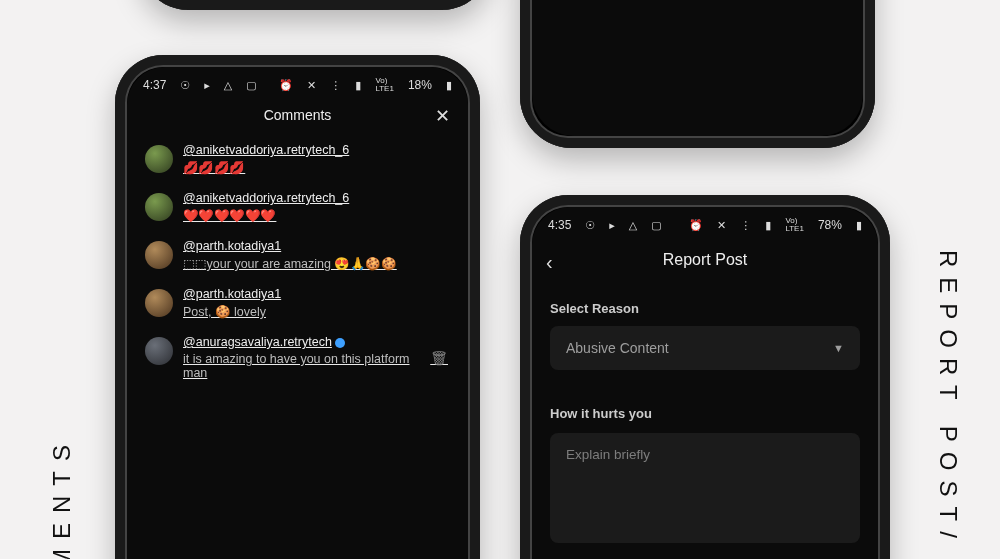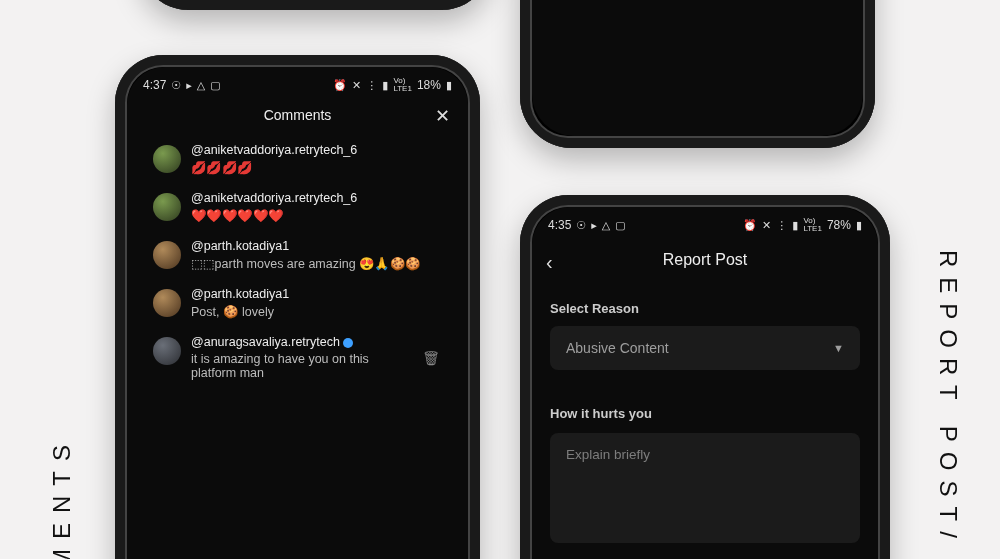--- a/index.html
+++ b/index.html
@@ -96,21 +96,21 @@
 
   
   .statusbar {
     display:flex;
     justify-content:space-between;
     align-items:center;
     padding: 10px 16px 4px;
     font-size:12px;
     color:#ddd;
   }
-  .statusbar .sb-left, .statusbar .sb-right { display:flex; align-items:center; gap:5px; }
+  .statusbar .sb-left, .statusbar .sb-right { display:flex; align-items:center; gap:14px; }
   .sb-ico { font-size:11px; line-height:1; }
 
   
   .chead {
     position:relative;
     text-align:center;
     padding:10px 12px 14px;
     font-size:14px;
     color:#eee;
   }
@@ -118,22 +118,23 @@
     position:absolute;
     right:18px; top:8px;
     font-size:18px;
     color:#ddd;
     cursor:pointer;
   }
 
   .comment {
     display:flex;
     gap:10px;
-    padding:6px 26px 10px;
+    padding:6px 18px 10px;
     align-items:flex-start;
+    text-decoration:underline;
   }
   .avatar {
     width:28px; height:28px;
     border-radius:50%;
     background:radial-gradient(circle at 35% 30%, #7a9a4e, #2e3a1e);
     flex-shrink:0;
     margin-top:2px;
   }
   .avatar.alt { background:radial-gradient(circle at 35% 30%, #b08a5a, #4a331e); }
   .avatar.alt2 { background:radial-gradient(circle at 35% 30%, #6a6f78, #2b2d32); }
@@ -257,21 +258,21 @@
         <div class="avatar"></div>
         <div>
           <div class="cuser">@aniketvaddoriya.retrytech_6</div>
           <div class="ctext">❤️❤️❤️❤️❤️❤️</div>
         </div>
       </div>
       <div class="comment">
         <div class="avatar alt"></div>
         <div>
           <div class="cuser">@parth.kotadiya1</div>
-          <div class="ctext">⬚⬚parth moves are amazing 😍🙏🍪🍪</div>
+          <div class="ctext">⬚⬚your your are amazing 😍🙏🍪🍪</div>
         </div>
       </div>
       <div class="comment">
         <div class="avatar alt"></div>
         <div>
           <div class="cuser">@parth.kotadiya1</div>
           <div class="ctext">Post, 🍪 lovely</div>
         </div>
       </div>
       <div class="comment">

